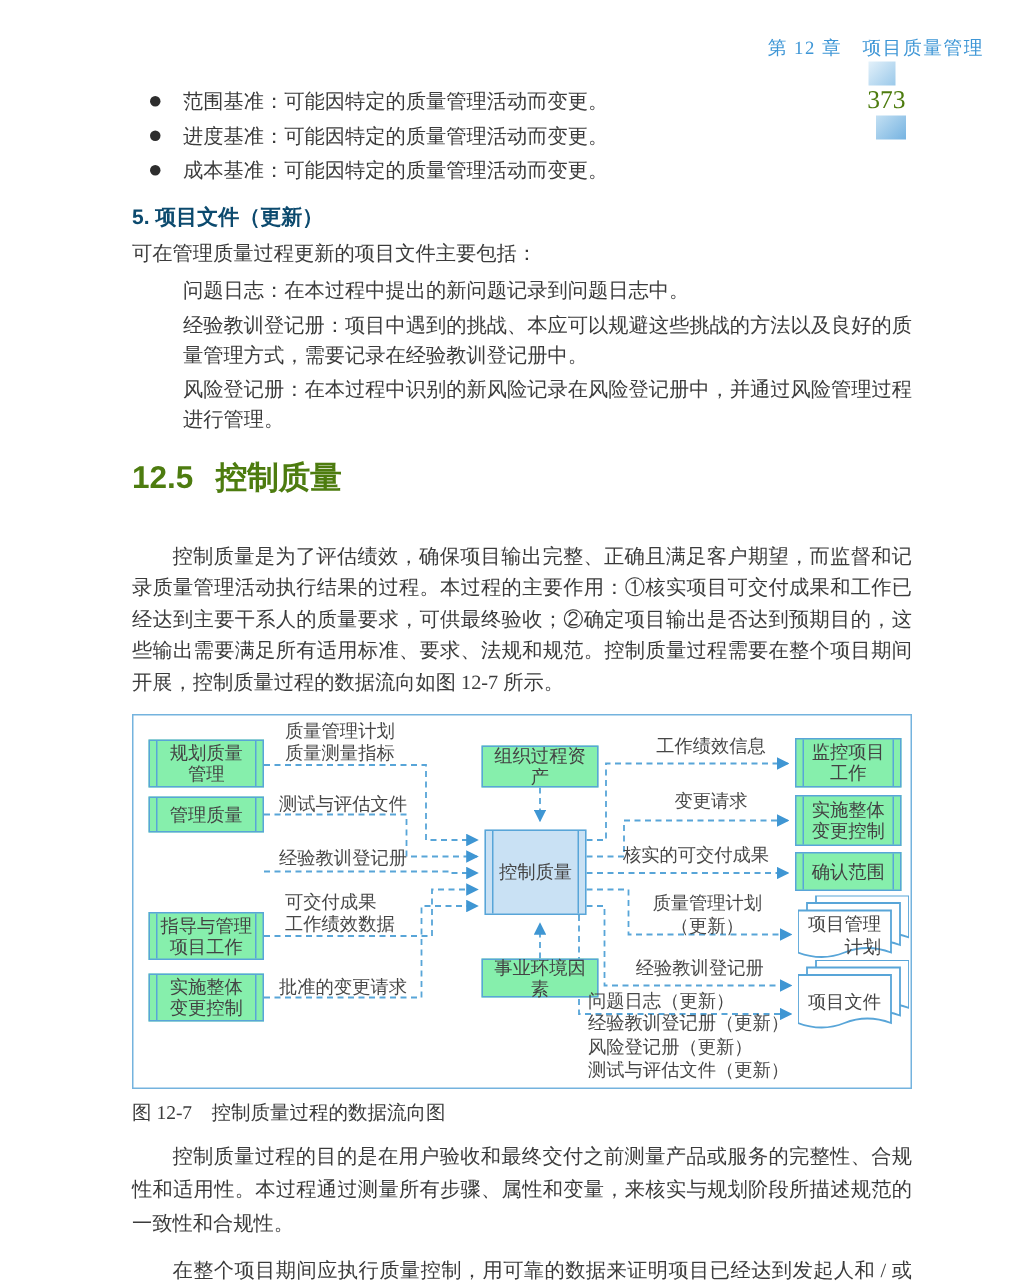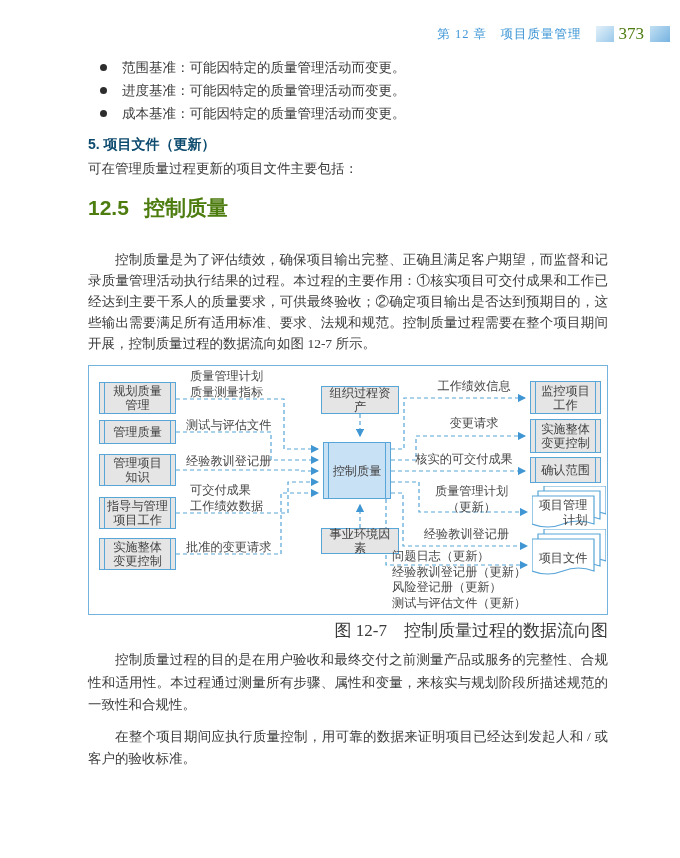--- a/index.html
+++ b/index.html
@@ -1,21 +1,21 @@
 <!DOCTYPE html>
 <html><head>
 <meta charset="utf-8">
 <style>
   * { margin:0; padding:0; box-sizing:border-box; }
   html,body { background:#ffffff; }
   body { width:680px; height:858px; position:relative; overflow:hidden;
          font-family:"Liberation Serif","DejaVu Serif",serif; color:#3b3b3b; }
 
   
-  .runhead { position:absolute; top:24px; right:10px; display:flex; align-items:center; }
+  .runhead { position:absolute; top:24px; right:10px; display:flex; align-items:center;flex-direction:column; }
   .runhead .chapter { color:#3e96d6; font-size:12.5px; letter-spacing:1px; margin-right:14px; }
   .sq { display:inline-block; height:16px; }
   .sq1 { width:18px; background:linear-gradient(135deg,#e3f1fa 0%,#9bc9ea 100%); margin-right:5px; }
   .sq2 { width:20px; background:linear-gradient(135deg,#c3e0f3 0%,#76b3e1 100%); margin-left:6px; }
   .runhead .pageno { font-size:17px; color:#4d7c0f; }
 
   
   .content { position:absolute; left:88px; top:57px; width:520px; font-size:13.5px; line-height:22px; text-align:justify; }
 
   .bullet { position:relative; padding-left:34px; line-height:21px; margin-bottom:2px; }
@@ -34,21 +34,21 @@
 
   .para { margin-top:26px; line-height:21px; text-indent:2em; }
   .para2 { margin-top:9px; line-height:22.5px; text-indent:2em; }
 
   
   figure { margin-top:11px; }
   .diagram { position:relative; width:520px; height:250px; border:1.5px solid #74b3de; background:#fff;
              font-size:12.2px; color:#434343; }
   .diagram svg.wires { position:absolute; left:0; top:0; width:520px; height:250px; }
 
-  .dbox { position:absolute; border:1.2px solid #58a5d8; background:#e5e5e5; display:flex;
+  .dbox { position:absolute; border:1.2px solid #58a5d8; background:#86efac; display:flex;
           align-items:center; justify-content:center; text-align:center; white-space:pre-line;
           line-height:14px; padding:1px 7px; }
   .dbl::before, .dbl::after { content:""; position:absolute; top:0; bottom:0; width:0; border-left:1px solid #58a5d8; }
   .dbl::before { left:4px; } .dbl::after { right:4px; }
 
   .lcol { left:10px; width:77px; }
   #lb1 { top:16px; height:32px; } #lb2 { top:54px; height:24px; } #lb3 { top:88px; height:32px; }
   #lb4 { top:131px; height:32px; } #lb5 { top:172px; height:32px; }
 
   #ctop { left:232px; top:20px; width:78px; height:28px; }
@@ -68,21 +68,21 @@
   #rf5 { left:315px; top:161px; width:125px; text-align:center; }
   #rupd { left:303px; top:183px; width:160px; text-align:left; }
 
   .docs { position:absolute; left:443px; width:74px; }
   #doc1 { top:120px; height:50px; } #doc2 { top:163px; height:54px; }
   .docs svg { position:absolute; left:0; top:0; }
   .doclbl { position:absolute; left:0; top:10px; width:62px; display:flex; align-items:center;
             justify-content:center; text-align:right; white-space:pre-line; line-height:15px; }
   #doc1 .doclbl { height:34px; } #doc2 .doclbl { height:38px; }
 
-  figcaption { margin-top:7px; text-align:right; font-size:17px; line-height:18px; color:#3b3b3b; }
+  figcaption { margin-top:7px; text-align:left; font-size:13px; line-height:18px; color:#3b3b3b; }
 </style>
 </head>
 <body>
 
 <div class="runhead">
   <span class="chapter">第 12 章　项目质量管理</span>
   <span class="sq sq1"></span>
   <span class="pageno">373</span>
   <span class="sq sq2"></span>
 </div>
@@ -91,20 +91,25 @@
 
   <div>
     <div class="bullet"><span class="dot"></span><span>范围基准：可能因特定的质量管理活动而变更。</span></div>
     <div class="bullet"><span class="dot"></span><span>进度基准：可能因特定的质量管理活动而变更。</span></div>
     <div class="bullet"><span class="dot"></span><span>成本基准：可能因特定的质量管理活动而变更。</span></div>
   </div>
 
   <div class="blue-sub">5. 项目文件（更新）</div>
   <div class="intro">可在管理质量过程更新的项目文件主要包括：</div>
 
+  <div class="bullets2">
+    <div class="bullet2"><span class="dot"></span><span>问题日志：在本过程中提出的新问题记录到问题日志中。</span></div>
+    <div class="bullet2"><span class="dot"></span><span>经验教训登记册：项目中遇到的挑战、本应可以规避这些挑战的方法以及良好的质量管理方式，需要记录在经验教训登记册中。</span></div>
+    <div class="bullet2"><span class="dot"></span><span>风险登记册：在本过程中识别的新风险记录在风险登记册中，并通过风险管理过程进行管理。</span></div>
+  </div>
 
   <div class="sec-head">
     <span>12.5</span><span class="sec-title">控制质量</span>
   </div>
 
   <div class="para">控制质量是为了评估绩效，确保项目输出完整、正确且满足客户期望，而监督和记录质量管理活动执行结果的过程。本过程的主要作用：①核实项目可交付成果和工作已经达到主要干系人的质量要求，可供最终验收；②确定项目输出是否达到预期目的，这些输出需要满足所有适用标准、要求、法规和规范。控制质量过程需要在整个项目期间开展，控制质量过程的数据流向如图 12-7 所示。</div>
 
   <figure>
     <div class="diagram">
 
@@ -127,22 +132,20 @@
           <path d="M302,105 H436" marker-end="url(#arr)"></path>
           <path d="M302,116 H330 V146 H438" marker-end="url(#arr)"></path>
           <path d="M302,127 H314 V180 H438" marker-end="url(#arr)"></path>
           <path d="M297,133 V199 H438" marker-end="url(#arr)"></path>
         </g>
       </svg>
 
       <div class="dbox dbl lcol" id="lb1">规划质量
 管理</div>
       <div class="dbox dbl lcol" id="lb2">管理质量</div>
-      <div class="dbox dbl lcol" id="lb3">管理项目
-知识</div>
       <div class="dbox dbl lcol" id="lb4">指导与管理
 项目工作</div>
       <div class="dbox dbl lcol" id="lb5">实施整体
 变更控制</div>
 
       <div class="flbl" id="lf1">质量管理计划
 质量测量指标</div>
       <div class="flbl" id="lf2">测试与评估文件</div>
       <div class="flbl" id="lf3">经验教训登记册</div>
       <div class="flbl" id="lf4">可交付成果

